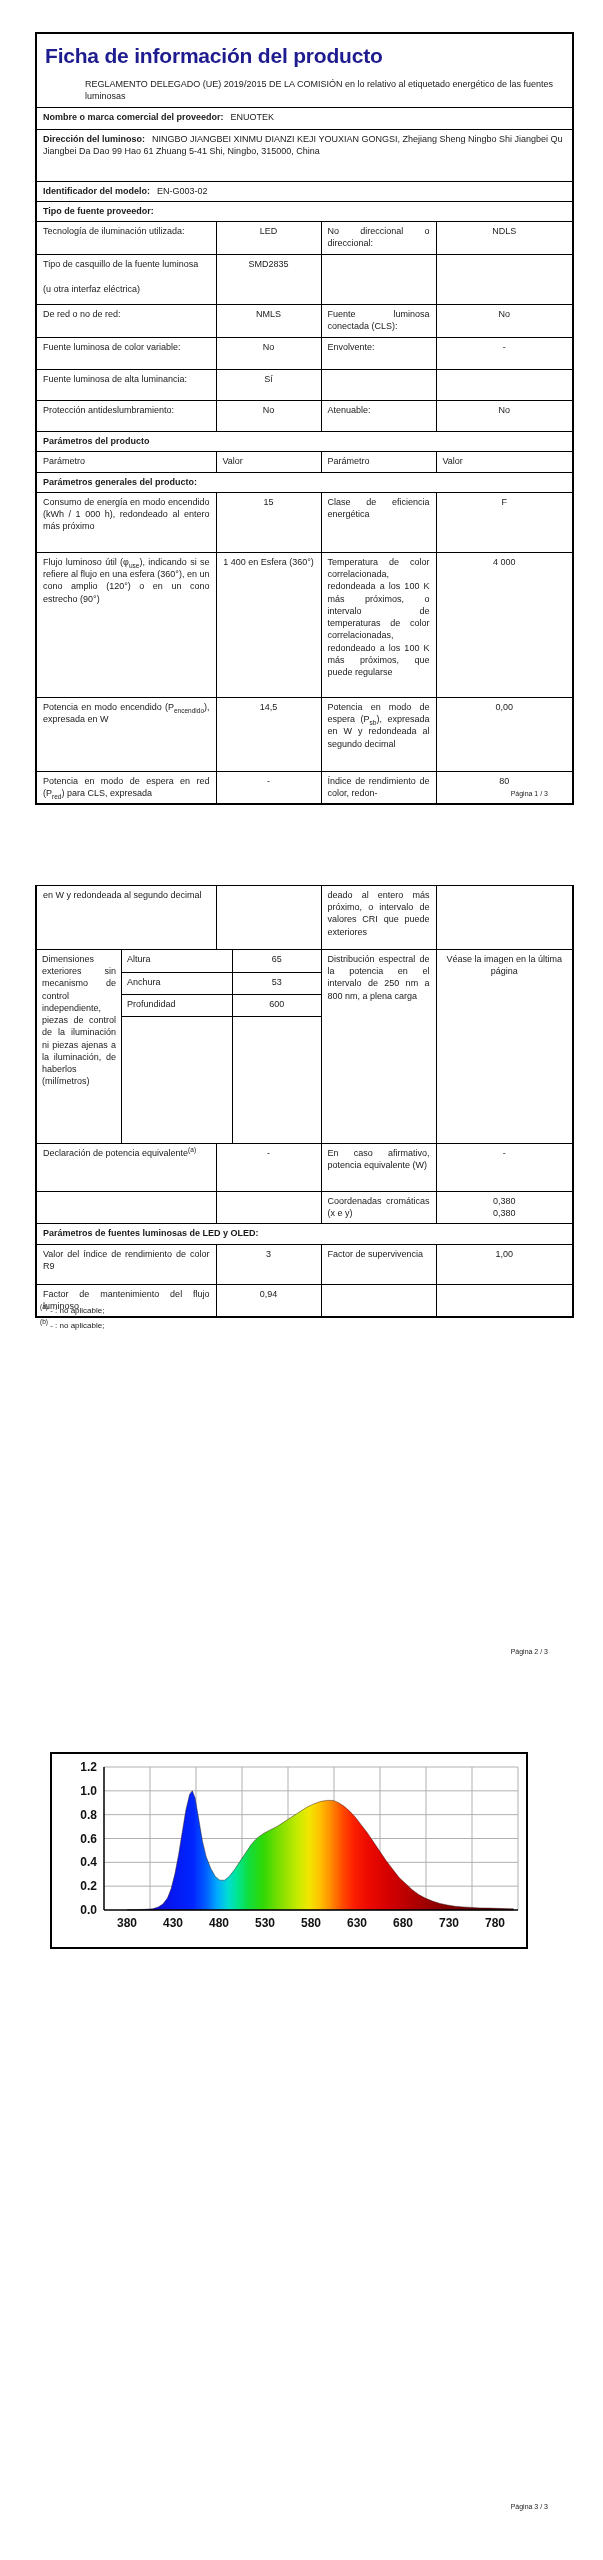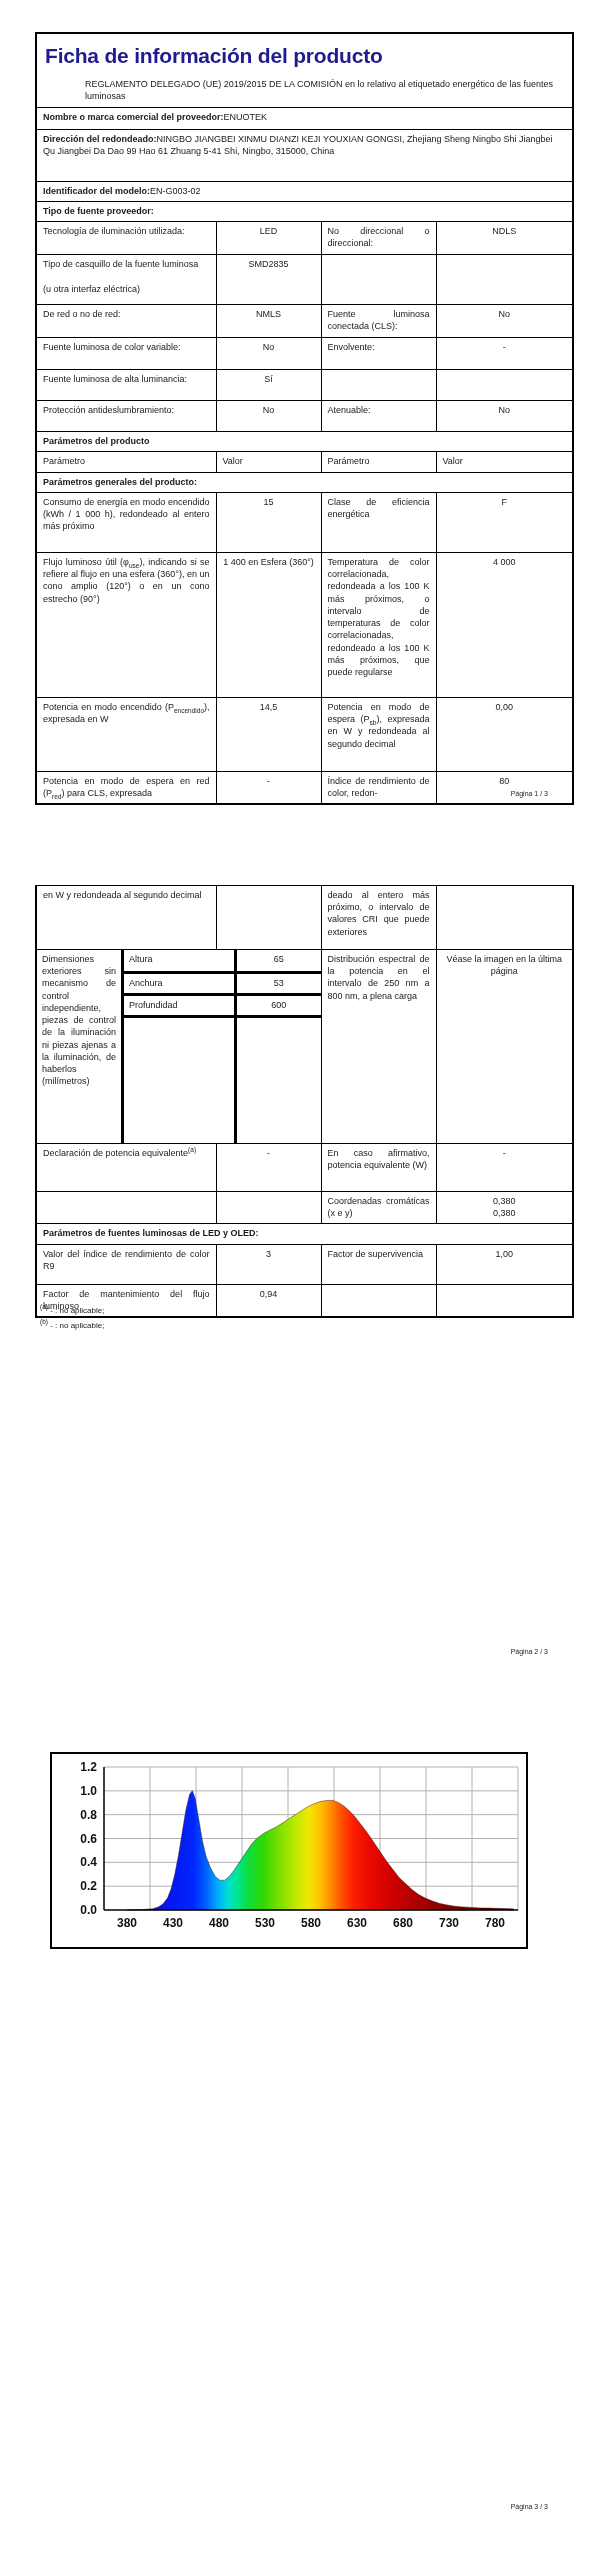--- a/index.html
+++ b/index.html
@@ -17,26 +17,26 @@
   table.doc .center{}
   .preline{white-space:pre-line;}
   sub{font-size:6.5px;line-height:0;}
   sup{font-size:6.5px;line-height:0;}
 
   
   .title-cell{padding:8px 8px 4px 8px !important;}
   .doc-title{font-size:21px;font-weight:bold;color:#1e1c8f;margin:0 0 7px 0;letter-spacing:-0.2px;}
   .doc-reg{font-size:9px;line-height:1.4;color:#1a1a1a;padding-left:40px;}
   .inline-lab{font-weight:bold;}
-  .inline-val{margin-left:0;}
+  .inline-val{margin-left:7px;}
 
   
   td.nest{padding:0 !important;height:193px;}
   table.sub{width:100%;height:100%;border-collapse:collapse;border-style:hidden;table-layout:fixed;}
-  table.sub td{border:3px solid #000000;vertical-align:top;padding:3px 5px;font-size:9px;line-height:1.36;}
+  table.sub td{border:1px solid #000000;vertical-align:top;padding:3px 5px;font-size:9px;line-height:1.36;}
   .dims-desc{width:74px;text-align:justify;}
   .dim-l{width:100px;}
   .dim-v{text-align:center;}
 
   
   .fns{position:absolute;left:40px;top:1303px;font-size:8px;line-height:1.9;}
   .page-footer{position:absolute;right:55px;font-size:7px;color:#1a1a1a;}
 
   
   #chart-box{position:absolute;left:50px;top:1752px;width:478px;height:197px;
@@ -64,21 +64,21 @@
     </tr>
 
     <tr style="height:22px">
       <td colspan="4">
         <span class="inline-lab">Nombre o marca comercial del proveedor:</span><span class="inline-val">ENUOTEK</span>
       </td>
     </tr>
 
     <tr style="height:52px">
       <td colspan="4">
-        <span class="inline-lab">Dirección del redondeado:</span><span class="inline-val">NINGBO JIANGBEI XINMU DIANZI KEJI YOUXIAN GONGSI, Zhejiang Sheng Ningbo Shi Jiangbei Qu Jiangbei Da Dao 99 Hao 61 Zhuang 5-41 Shi, Ningbo, 315000, China</span>
+        <span class="inline-lab">Dirección del luminoso:</span><span class="inline-val">NINGBO JIANGBEI XINMU DIANZI KEJI YOUXIAN GONGSI, Zhejiang Sheng Ningbo Shi Jiangbei Qu Jiangbei Da Dao 99 Hao 61 Zhuang 5-41 Shi, Ningbo, 315000, China</span>
       </td>
     </tr>
 
     <tr style="height:20px">
       <td colspan="4">
         <span class="inline-lab">Identificador del modelo:</span><span class="inline-val">EN-G003-02</span>
       </td>
     </tr>
 
     <tr style="height:18px">

